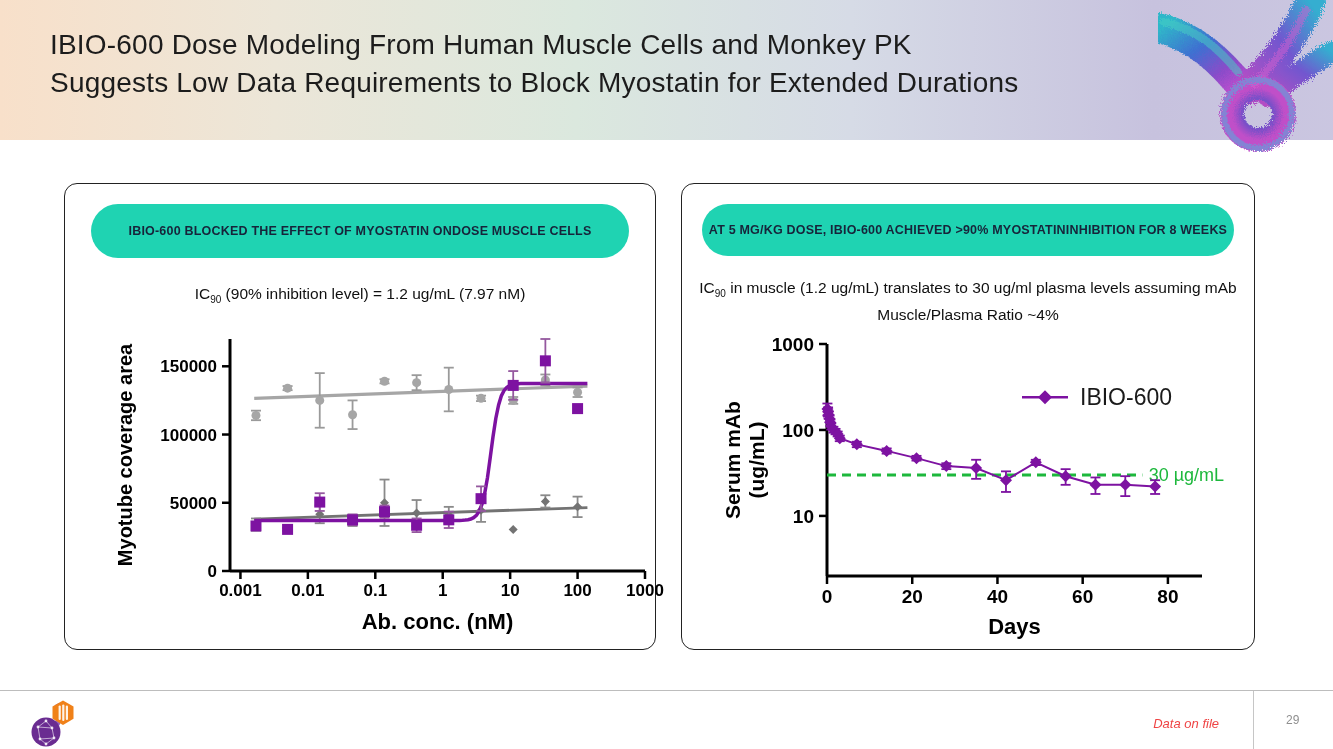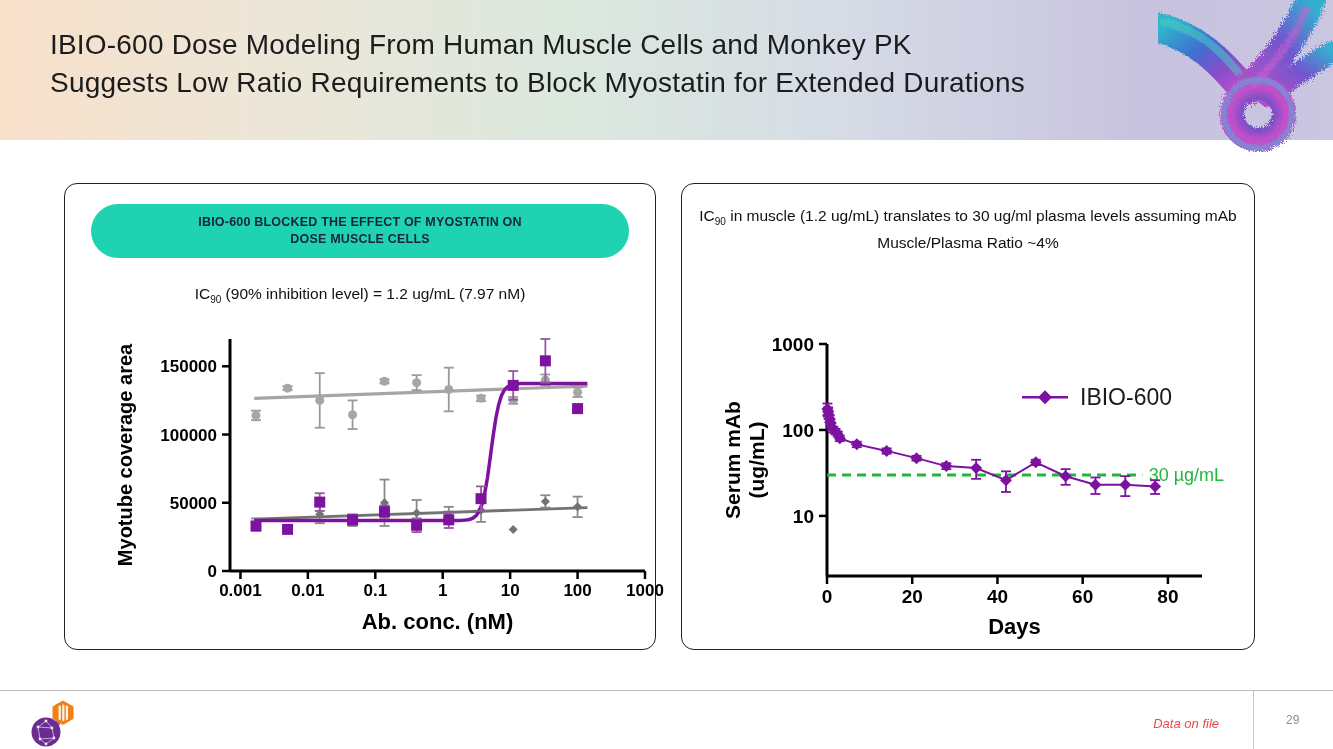--- a/index.html
+++ b/index.html
@@ -7,21 +7,21 @@
          font-family:"Liberation Sans",sans-serif;}
   
   .header{position:absolute;top:0;left:0;width:1333px;height:140px;
           background:linear-gradient(90deg,#f8e0ca 0%,#ece6d8 20%,#dbe8de 42%,#d6dbe6 62%,#c7c2de 84%,#cbc7e1 100%);padding-left:40px;}
   .title{position:absolute;left:50px;top:26px;font-size:28px;line-height:38px;color:#1c1c1c;letter-spacing:.2px;}
   #antibody{position:absolute;top:0;right:0;}
   
   .card{position:absolute;top:183px;height:467px;background:#fff;border:1.6px solid #222;border-radius:13px;box-sizing:border-box;}
   #card-left{left:64px;width:592px;}
   #card-right{left:681px;width:574px;}
-  .pill{background:#1fd3b2;border-radius:27px;display:flex;flex-direction:column;align-items:center;justify-content:center;
+  .pill{background:#1fd3b2;border-radius:27px;display:flex;flex-direction:row;align-items:center;justify-content:center;
         text-align:center;font-size:12.5px;font-weight:700;color:#17243a;line-height:17px;letter-spacing:.2px;}
   #card-left .pill{margin:20px 26px 0;height:54px;}
   #card-right .pill{margin:20px 20px 0;height:52px;}
   .subtitle{text-align:center;font-size:15.5px;color:#101010;line-height:21px;}
   #card-left .subtitle{margin-top:25px;}
   #card-right .subtitle{margin-top:21px;padding:0 14px;}
   .subtitle sub{font-size:10px;}
   #chart1{position:absolute;left:45px;top:147px;overflow:visible;}
   #chart2{position:absolute;left:40px;top:152px;overflow:visible;}
   svg text{font-family:"Liberation Sans",sans-serif;}
@@ -33,21 +33,21 @@
   .page-num{position:absolute;left:1286px;top:713px;font-size:12px;color:#8f8f8f;}
 </style>
 </head>
 <body>
 
 <div class="slide">
 
   <div class="header">
     <div class="title">
       <div>IBIO-600 Dose Modeling From Human Muscle Cells and Monkey PK</div>
-      <div>Suggests Low Ratio Requirements to Block Myostatin for Extended Durations</div>
+      <div>Suggests Low Data Requirements to Block Myostatin for Extended Durations</div>
     </div>
   </div>
 
   <svg id="antibody" width="175" height="152" viewBox="0 0 175 152">
     <defs>
       <linearGradient id="abg1" x1="0%" y1="0%" x2="100%" y2="100%">
         <stop offset="0%" stop-color="#2fb7c9"></stop>
           <stop offset="40%" stop-color="#3f6fd1"></stop>
         <stop offset="72%" stop-color="#8a4cc9"></stop>
           <stop offset="100%" stop-color="#c94fd0"></stop>
@@ -247,20 +247,24 @@
           <rect x="333.28414041294536" y="183.3235294117647" width="11" height="11" fill="#7d12a1"></rect>
           <rect x="365.5337352124883" y="162.17058823529413" width="11" height="11" fill="#7d12a1"></rect>
           <rect x="397.70408040985006" y="48.89999999999998" width="11" height="11" fill="#7d12a1"></rect>
           <rect x="429.87442560721183" y="24.335294117647067" width="11" height="11" fill="#7d12a1"></rect>
           <rect x="462.07406816582966" y="72.10000000000002" width="11" height="11" fill="#7d12a1"></rect>
         </g>
       </svg>
   </div>
 
   <div class="card" id="card-right">
+    <div class="pill">
+      <div>AT 5 MG/KG DOSE, IBIO-600 ACHIEVED &gt;90% MYOSTATIN</div>
+      <div>INHIBITION FOR 8 WEEKS</div>
+    </div>
     <div class="subtitle">
       <div><span>IC</span><sub>90</sub><span> in muscle (1.2 ug/mL) translates to 30 ug/ml plasma levels assuming mAb</span></div>
       <div>Muscle/Plasma Ratio ~4%</div>
     </div>
     <svg id="chart2" width="540" height="302">
         <g>
           <line x1="105" y1="8" x2="105" y2="240" stroke="#000" stroke-width="3"></line>
           <line x1="105" y1="240" x2="480" y2="240" stroke="#000" stroke-width="3"></line>
           <line x1="105" y1="240" x2="105" y2="248" stroke="#000" stroke-width="2.5"></line>
           <text x="105" y="267" text-anchor="middle" font-size="19" font-weight="bold" fill="#000">0</text>

